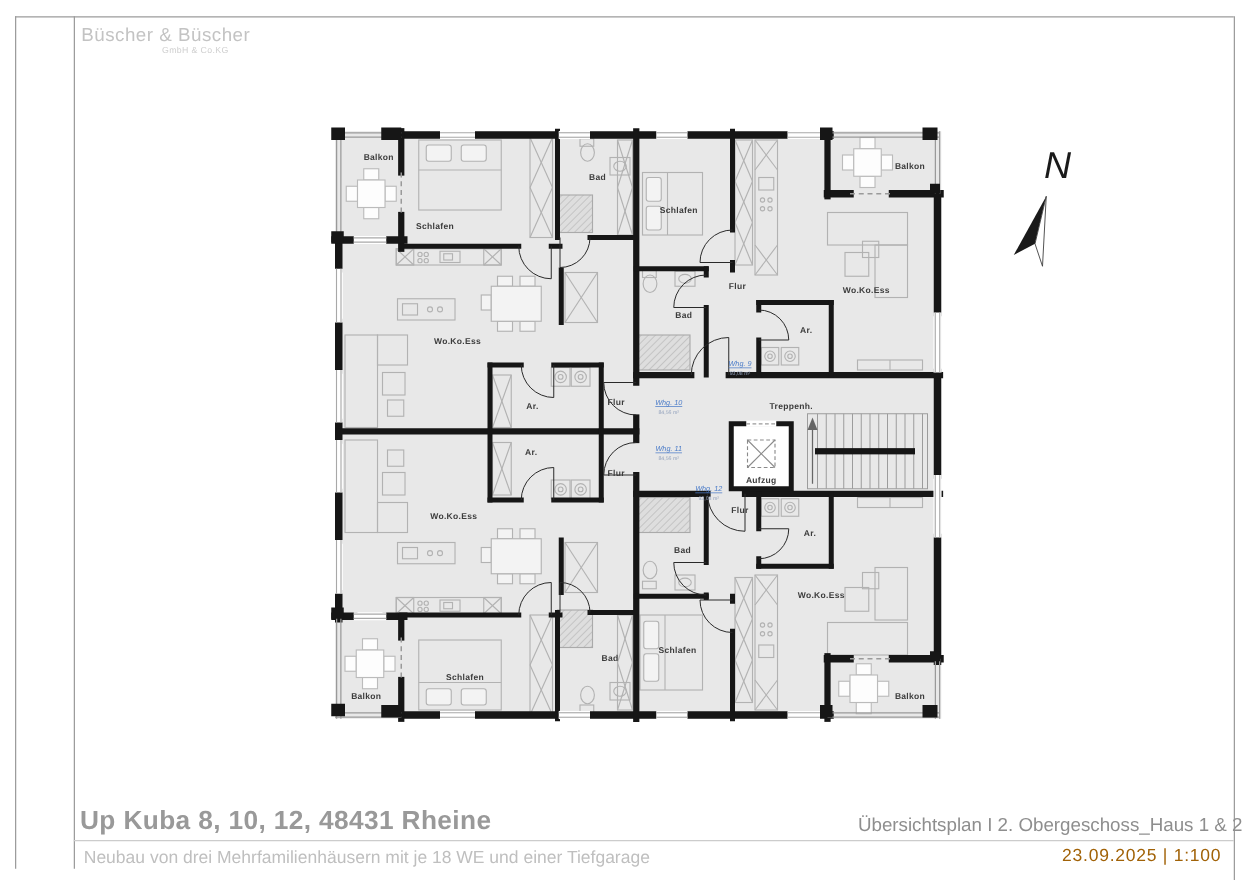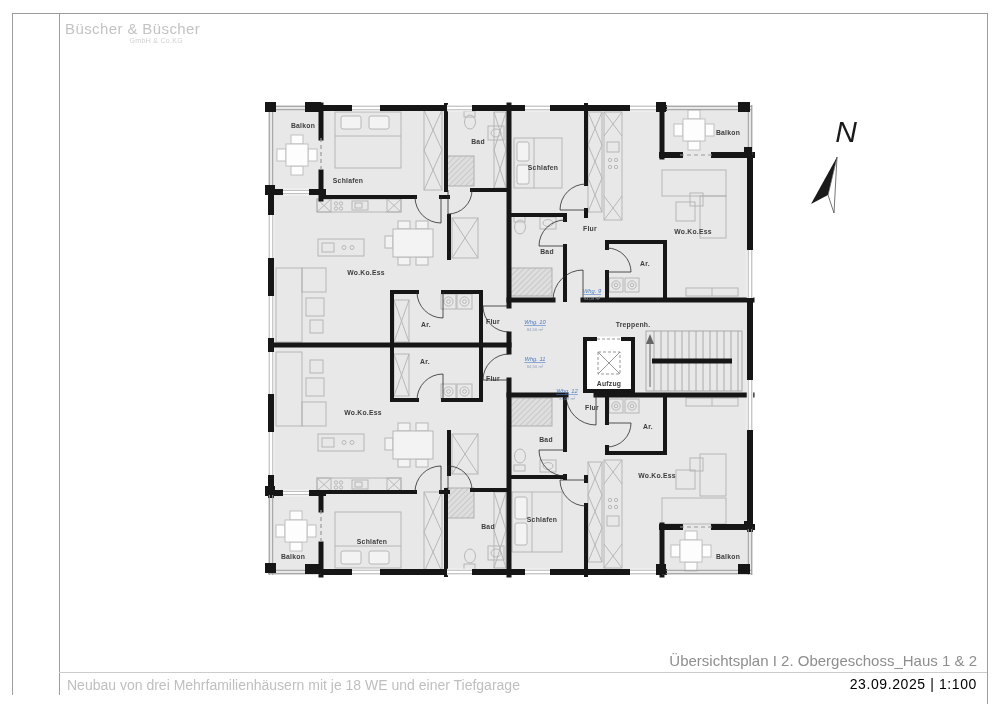--- a/index.html
+++ b/index.html
@@ -6,22 +6,22 @@
   .page{position:relative;width:1000px;height:707px;background:#fff;
         font-family:"Liberation Sans", sans-serif;overflow:hidden;}
   .frame{position:absolute;background:#9c9c9c;}
   .sep{position:absolute;background:#cccccc;}
   .logo{position:absolute;left:65px;top:20px;width:118px;}
   .logo-name{font-size:15px;color:#c3c3c3;letter-spacing:.4px;white-space:nowrap;}
   .logo-suffix{font-size:7px;color:#cfcfcf;text-align:right;letter-spacing:.3px;}
   .project-title{position:absolute;left:64px;top:645px;font-size:21px;font-weight:bold;
                  color:#999999;letter-spacing:.3px;white-space:nowrap;}
   .project-subtitle{position:absolute;left:67px;top:677px;font-size:14px;color:#bfbfbf;white-space:nowrap;}
-  .plan-title{position:absolute;right:23px;top:652px;font-size:15px;color:#8e8e8e;white-space:nowrap;}
-  .plan-meta{position:absolute;right:23px;top:676px;font-size:14px;color:#000000;letter-spacing:.6px;white-space:nowrap;text-align:center;}
+  .plan-title{position:absolute;right:6px;top:652px;font-size:15px;color:#8e8e8e;white-space:nowrap;}
+  .plan-meta{position:absolute;right:23px;top:676px;font-size:14px;color:#a16207;letter-spacing:.6px;white-space:nowrap;text-align:center;}
   svg{position:absolute;left:0;top:0;}
   .room-labels text{font-family:"Liberation Sans",sans-serif;font-weight:bold;font-size:6.8px;
                     text-anchor:middle;letter-spacing:.25px;}
   .apt-labels text.apt-name{font-family:"Liberation Sans",sans-serif;font-style:italic;
                     font-size:5.8px;text-anchor:middle;}
   .apt-labels text.apt-area{font-family:"Liberation Sans",sans-serif;font-size:4.2px;text-anchor:middle;}
   .north-n{font-family:"Liberation Sans",sans-serif;font-style:italic;font-size:30px;
            fill:#1a1a1a;text-anchor:middle;}
 </style>
 </head>
@@ -33,20 +33,21 @@
   <div class="frame" style="left:12px;top:13px;width:1px;height:682px;"></div>
   <div class="frame" style="left:59px;top:13px;width:1px;height:682px;"></div>
   <div class="frame" style="left:987px;top:13px;width:1px;height:691px;"></div>
   <div class="sep" style="left:59px;top:672px;width:928px;height:1px;"></div>
 
   <div class="logo">
     <div class="logo-name">Büscher &amp; Büscher</div>
     <div class="logo-suffix">GmbH &amp; Co.KG</div>
   </div>
 
+  <div class="project-title">Up Kuba 8, 10, 12, 48431 Rheine</div>
   <div class="project-subtitle">Neubau von drei Mehrfamilienhäusern mit je 18 WE und einer Tiefgarage</div>
   <div class="plan-title">Übersichtsplan I 2. Obergeschoss_Haus 1 &amp; 2</div>
   <div class="plan-meta">23.09.2025 | 1:100</div>
 
   <svg width="1000" height="707" viewBox="0 0 1000 707">
     <defs>
       <pattern id="hatch" patternUnits="userSpaceOnUse" width="4" height="4" patternTransform="rotate(45)">
         <rect width="4" height="4" fill="#dedede"></rect>
         <line x1="0" y1="0" x2="0" y2="4" stroke="#b8b8b8" stroke-width="1.1"></line>
       </pattern>

